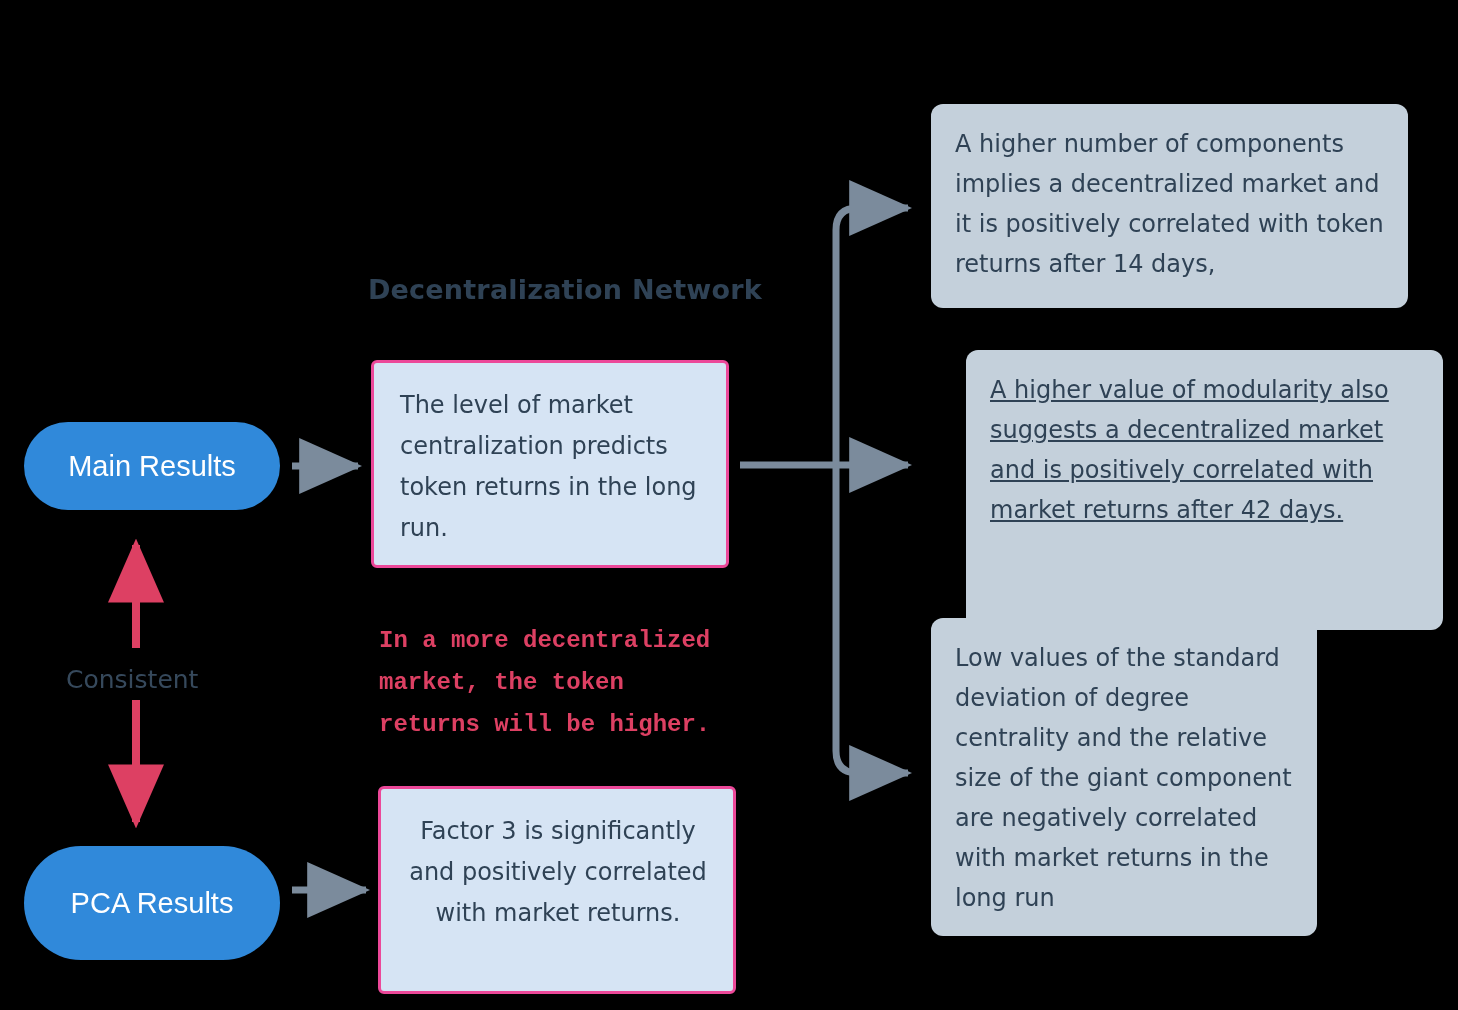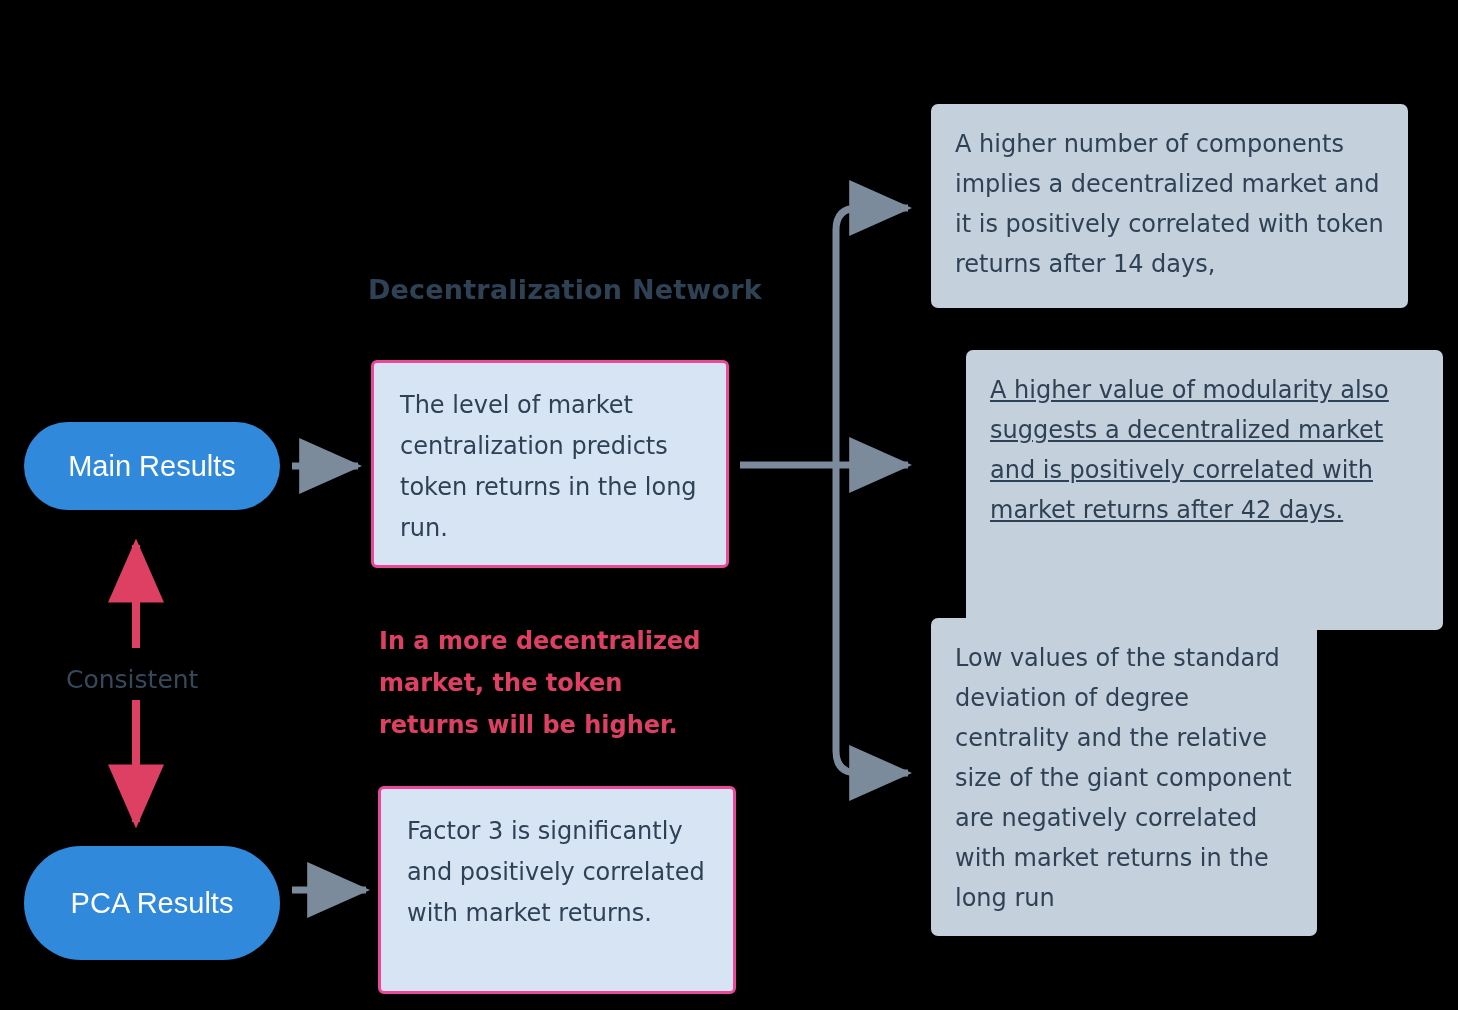--- a/index.html
+++ b/index.html
@@ -48,47 +48,47 @@
     border: 3px solid #ec4899;
     border-radius: 6px;
     box-sizing: border-box;
     color: #2f4255;
     font-size: 24px;
     line-height: 41px;
     padding: 22px 24px 18px 26px;
     font-family: "DejaVu Sans", sans-serif;
   }
   #box-decentral { left: 371px; top: 360px; width: 358px; height: 208px; }
-  #box-pca       { left: 378px; top: 786px; width: 358px; height: 208px; }
+  #box-pca       { left: 378px; top: 786px; width: 358px; height: 208px; text-align: center; }
 
   .gray-box {
     position: absolute;
     background: #c4d0db;
-    border-radius: 7px;
+    border-radius: 12px;
     box-sizing: border-box;
     color: #2f4255;
     font-size: 24px;
     line-height: 40px;
     padding: 20px 24px;
     font-family: "DejaVu Sans", sans-serif;
   }
   #gbox-1 { left: 931px; top: 104px; width: 477px; height: 204px; }
   #gbox-2 { left: 966px; top: 350px; width: 477px; height: 280px; text-decoration: underline; }
   #gbox-3 { left: 931px; top: 618px; width: 386px; height: 318px; }
 
   .red-note {
     position: absolute;
     color: #dd4063;
     font-family: "DejaVu Sans", sans-serif;
     font-weight: bold;
     font-size: 24px;
     line-height: 42px;
     width: 350px;
   }
-  #note-red { left: 379px; top: 620px; }
+  #note-red { left: 379px; top: 620px; font-family: Liberation Mono, monospace; }
 
   #label-consistent {
     position: absolute;
     left: 66px;
     top: 665px;
     color: #36495c;
     font-size: 25px;
     font-family: "DejaVu Sans", sans-serif;
     white-space: nowrap;
   }

